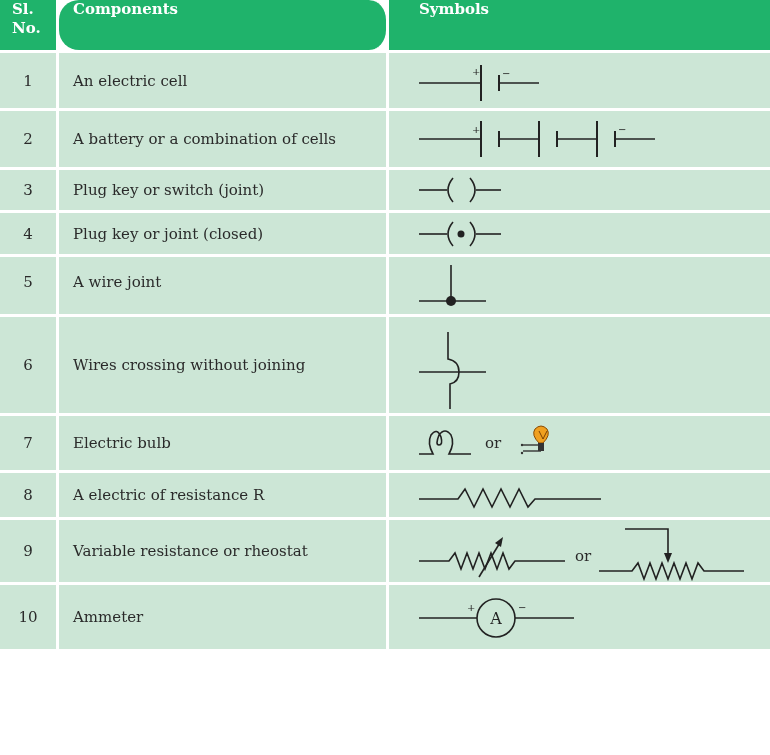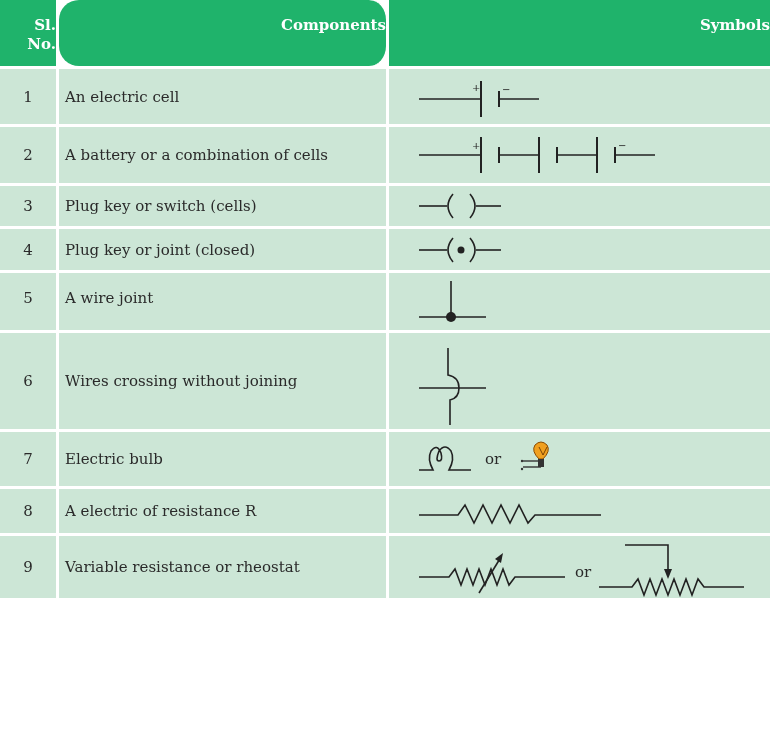--- a/index.html
+++ b/index.html
@@ -1,22 +1,22 @@
 <!DOCTYPE html>
 <html><head>
 <meta charset="utf-8">
 <style>
   html, body { margin:0; padding:0; background:#ffffff; }
   body { width:770px; height:755px; overflow:hidden; font-family:"DejaVu Serif", serif; color:#2a2a2a; }
   table { border-collapse:separate; border-spacing:0; width:770px; table-layout:fixed; }
   td, th { padding:0; vertical-align:middle; }
-  th { background:#1fb36b; color:#fff; font-weight:bold; font-size:15px; text-align:right; vertical-align:top; padding-top:16px; height:50px; }
+  th { background:#1fb36b; color:#fff; font-weight:bold; font-size:15px; text-align:left; vertical-align:top; padding-top:0; height:50px; }
   td { background:#cce6d6; font-size:15px; }
   .c1 { width:56px; border-right:3px solid #fff; }
-  .c2 { width:313px; border-right:3px solid #fff; padding-left:6px; }
+  .c2 { width:313px; border-right:3px solid #fff; padding-left:14px; }
   .c3 { padding-left:30px; }
   th.c1 { padding-left:12px; width:44px; line-height:19px; }
   th.c2 { padding-left:14px;border-radius:20px; }
   th.c3 { padding-left:30px; }
   tr.r td { border-top:3px solid #fff; }
   td.c1 { text-align:center; }
   svg { display:block; }
   .sym { stroke:#222; stroke-width:1.6; fill:none; }
 </style>
 </head>
@@ -65,21 +65,21 @@
               <line x1="196" y1="22" x2="236" y2="22"></line>
             </g>
       <text x="53" y="16" font-size="10" fill="#222">+</text>
       <text x="199" y="16" font-size="10" fill="#222">−</text>
     </svg>
         </td>
   </tr>
 
   <tr class="r" style="height:43px">
     <td class="c1">3</td>
-    <td class="c2">Plug key or switch (cells)</td>
+    <td class="c2">Plug key or switch (joint)</td>
     <td class="c3">
           <svg width="100" height="30">
       <g class="sym">
               <line x1="0" y1="15" x2="28" y2="15"></line>
               <path d="M34 3 Q24 15 34 27"></path>
               <path d="M51 3 Q61 15 51 27"></path>
               <line x1="57" y1="15" x2="82" y2="15"></line>
             </g>
     </svg>
         </td>
@@ -181,15 +181,31 @@
         <g class="sym">
                 <polyline points="0,50 33,50 39,42 45,58 51,42 57,58 63,42 69,58 75,42 81,58 87,42 93,58 99,42 105,50 145,50"></polyline>
         <polyline points="26,8 69,8 69,34"></polyline>
               </g>
         <polygon points="65,32 73,32 69,42" fill="#222"></polygon>
       </svg>
     </div>
         </td>
   </tr>
 
+  <tr class="r" style="height:67px">
+    <td class="c1">10</td>
+    <td class="c2">Ammeter</td>
+    <td class="c3">
+          <svg width="170" height="50">
+      <g class="sym">
+              <line x1="0" y1="26" x2="58" y2="26"></line>
+              <circle cx="77" cy="26" r="19"></circle>
+              <line x1="96" y1="26" x2="155" y2="26"></line>
+            </g>
+      <text x="77" y="32" font-size="16" text-anchor="middle" fill="#222">A</text>
+      <text x="48" y="19" font-size="10" fill="#222">+</text>
+      <text x="99" y="19" font-size="10" fill="#222">−</text>
+    </svg>
+        </td>
+  </tr>
 
 </tbody>
   </table>
 
 </body></html>

